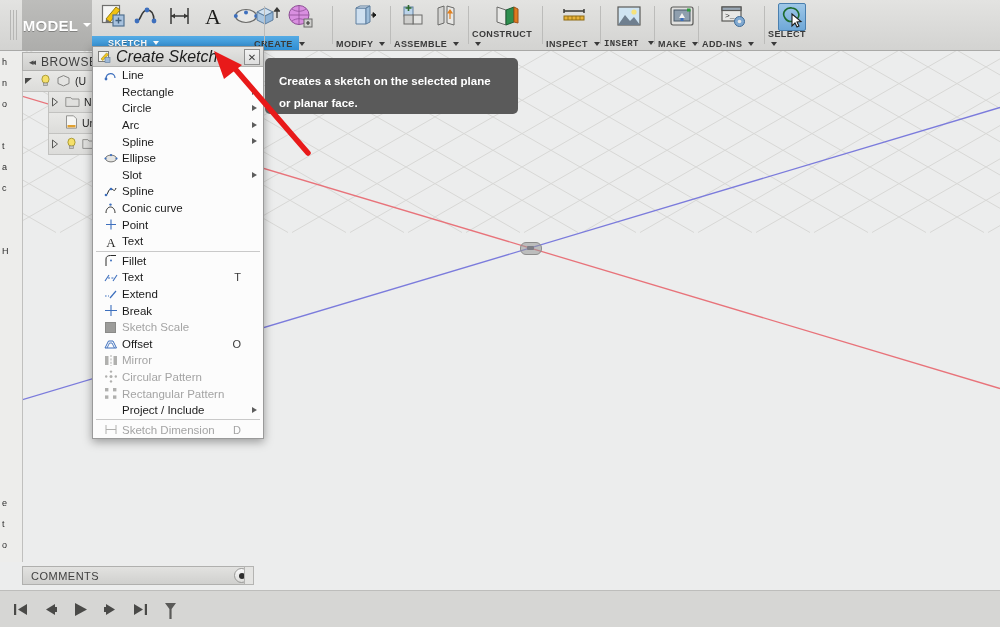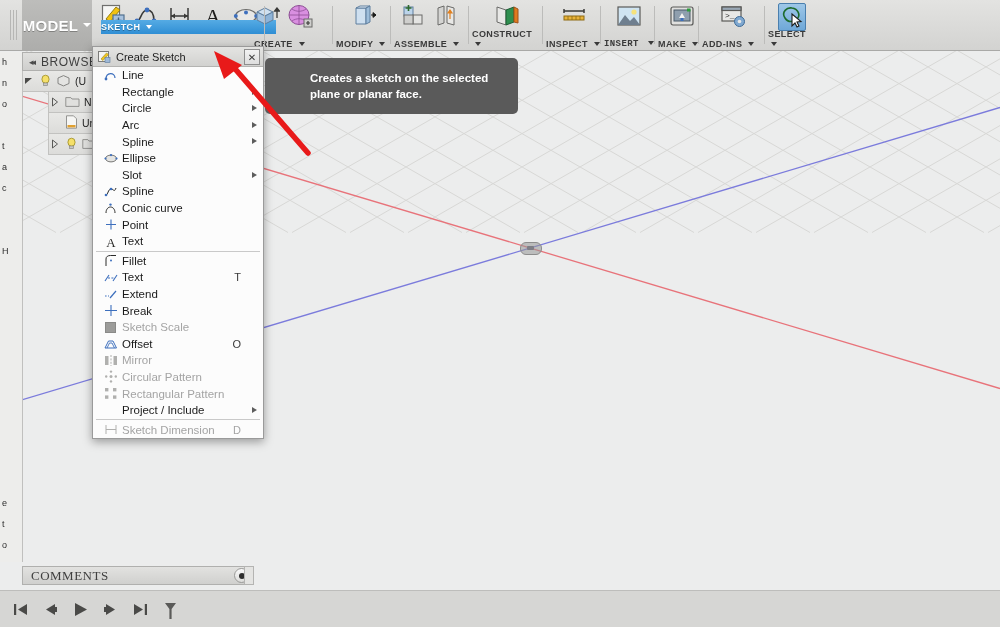--- a/index.html
+++ b/index.html
@@ -28,51 +28,51 @@
     text-shadow:0 1px 0 rgba(0,0,0,.28);}
   #grip{position:absolute;left:10px;top:10px;width:7px;height:30px;}
   #grip i{position:absolute;top:0;width:1px;height:30px;background:#b6b6b4;}
 
   .ribbon-group{position:absolute;top:0;height:50px;}
   .ribbon-group .icons{display:flex;align-items:center;height:34px;padding:0 6px;gap:7px;}
   .ribbon-group .grp-label{position:absolute;left:0;bottom:1px;width:100%;text-align:left;
     font-size:9px;font-weight:bold;color:#3a3a3a;letter-spacing:.4px;}
   .ribbon-group.active .grp-label{background:#3f9fe0;color:#fff;
     background:linear-gradient(#55abe4,#2f8ed4);text-shadow:0 1px 0 rgba(0,0,0,.3);
-    padding:2px 0;bottom:16px;margin-left:9px;}
+    padding:2px 16px;bottom:0;}
   .sep{position:absolute;top:6px;width:1px;height:38px;background:#bcbcba;}
   .ico{width:26px;height:26px;position:relative;display:inline-block;}
 
   
   #sketch-menu{position:absolute;left:92px;top:46px;width:170px;
     background:#fcfcfc;border:1px solid #9a9a9a;box-shadow:0 3px 9px rgba(0,0,0,.35);
     z-index:40;font-size:11.5px;}
   #menu-header{height:19px;background:linear-gradient(#e4e4e2,#d2d2d0);
     border-bottom:1px solid #b4b4b2;display:flex;align-items:center;padding-left:5px;gap:5px;
     position:relative;}
-  #menu-header .mh-label{font-size:11px;color:#1c1c1c;}
+  #menu-header .mh-label{font-size:16px;color:#1c1c1c;font-style:italic;}
   #menu-close{position:absolute;right:3px;top:2px;width:14px;height:14px;
     border:1px solid #8e8e8e;background:linear-gradient(#f2f2f2,#dedede);
     display:flex;align-items:center;justify-content:center;font-size:10px;color:#3a3a3a;}
   .mi{height:16.6px;display:flex;align-items:center;padding-left:11px;position:relative;
     color:#1b1b1b;}
   .mi.disabled{color:#a4a4a4;}
   .mi .mi-ico{width:14px;height:13px;margin-right:4px;position:relative;flex:0 0 14px;}
   .mi .mi-label{flex:1;white-space:nowrap;}
   .mi .mi-key{font-size:11px;color:#3a3a3a;padding-right:22px;}
   .mi.disabled .mi-key{color:#a4a4a4;}
   .mi .mi-arrow{position:absolute;right:6px;top:5px;width:0;height:0;
     border-left:5px solid #5d5d5d;border-top:3.5px solid transparent;border-bottom:3.5px solid transparent;}
   .mi-div{height:1px;background:#c9c9c9;margin:1px 3px;}
 
   
   #tooltip{position:absolute;left:265px;top:58px;width:253px;height:56px;
     background:#5a5a5a;border-radius:5px;z-index:50;
     padding:12px 14px 0 14px;box-sizing:border-box;}
-  #tooltip .tt-text{color:#fff;font-size:11.5px;font-weight:bold;line-height:16px;margin-left:31px;}
+  #tooltip .tt-text{color:#fff;font-size:11.5px;font-weight:bold;line-height:22px;}
 
   
   #red-arrow{position:absolute;left:190px;top:35px;width:140px;height:130px;z-index:60;
     pointer-events:none;}
 
   
   #browser{position:absolute;left:22px;top:52px;width:230px;height:150px;z-index:20;}
   #browser-bar{height:17px;background:linear-gradient(#e0e0de,#cfcfcd);
     border:1px solid #b0b0ae;display:flex;align-items:center;padding-left:6px;gap:7px;}
   #browser-bar .bb-label{font-size:12px;color:#3f3f3f;letter-spacing:.5px;}
@@ -85,21 +85,21 @@
   
   #edge-strip{position:absolute;left:0;top:52px;width:22px;height:510px;
     background:#ededeb;border-right:1px solid #c0c0be;z-index:15;
     font-size:9px;color:#2d2d2d;overflow:hidden;}
   #edge-strip div{padding-left:2px;line-height:21px;height:21px;}
 
   
   #comments-bar{position:absolute;left:22px;top:566px;width:222px;height:17px;
     background:linear-gradient(#e2e2e0,#d0d0ce);border:1px solid #b0b0ae;
     display:flex;align-items:center;padding-left:8px;z-index:20;}
-  #comments-bar .cb-label{font-size:13px;color:#3f3f3f;letter-spacing:.5px;flex:1;font-family:Liberation Serif, serif;}
+  #comments-bar .cb-label{font-size:11px;color:#3f3f3f;letter-spacing:.5px;flex:1;}
   #comments-gear{width:13px;height:13px;border-radius:50%;
     background:linear-gradient(#fafafa,#dcdcda);border:1px solid #9a9a98;
     display:flex;align-items:center;justify-content:center;margin-right:4px;}
   #comments-gear i{width:6px;height:6px;border-radius:50%;background:#2e2e2e;display:block;}
 
   #statusbar{position:absolute;left:0;top:590px;width:1000px;height:37px;
     background:#d6d6d4;border-top:1px solid #bdbdbb;z-index:20;
     display:flex;align-items:center;padding-left:12px;gap:13px;}
   .pb{width:17px;height:17px;position:relative;}
 

